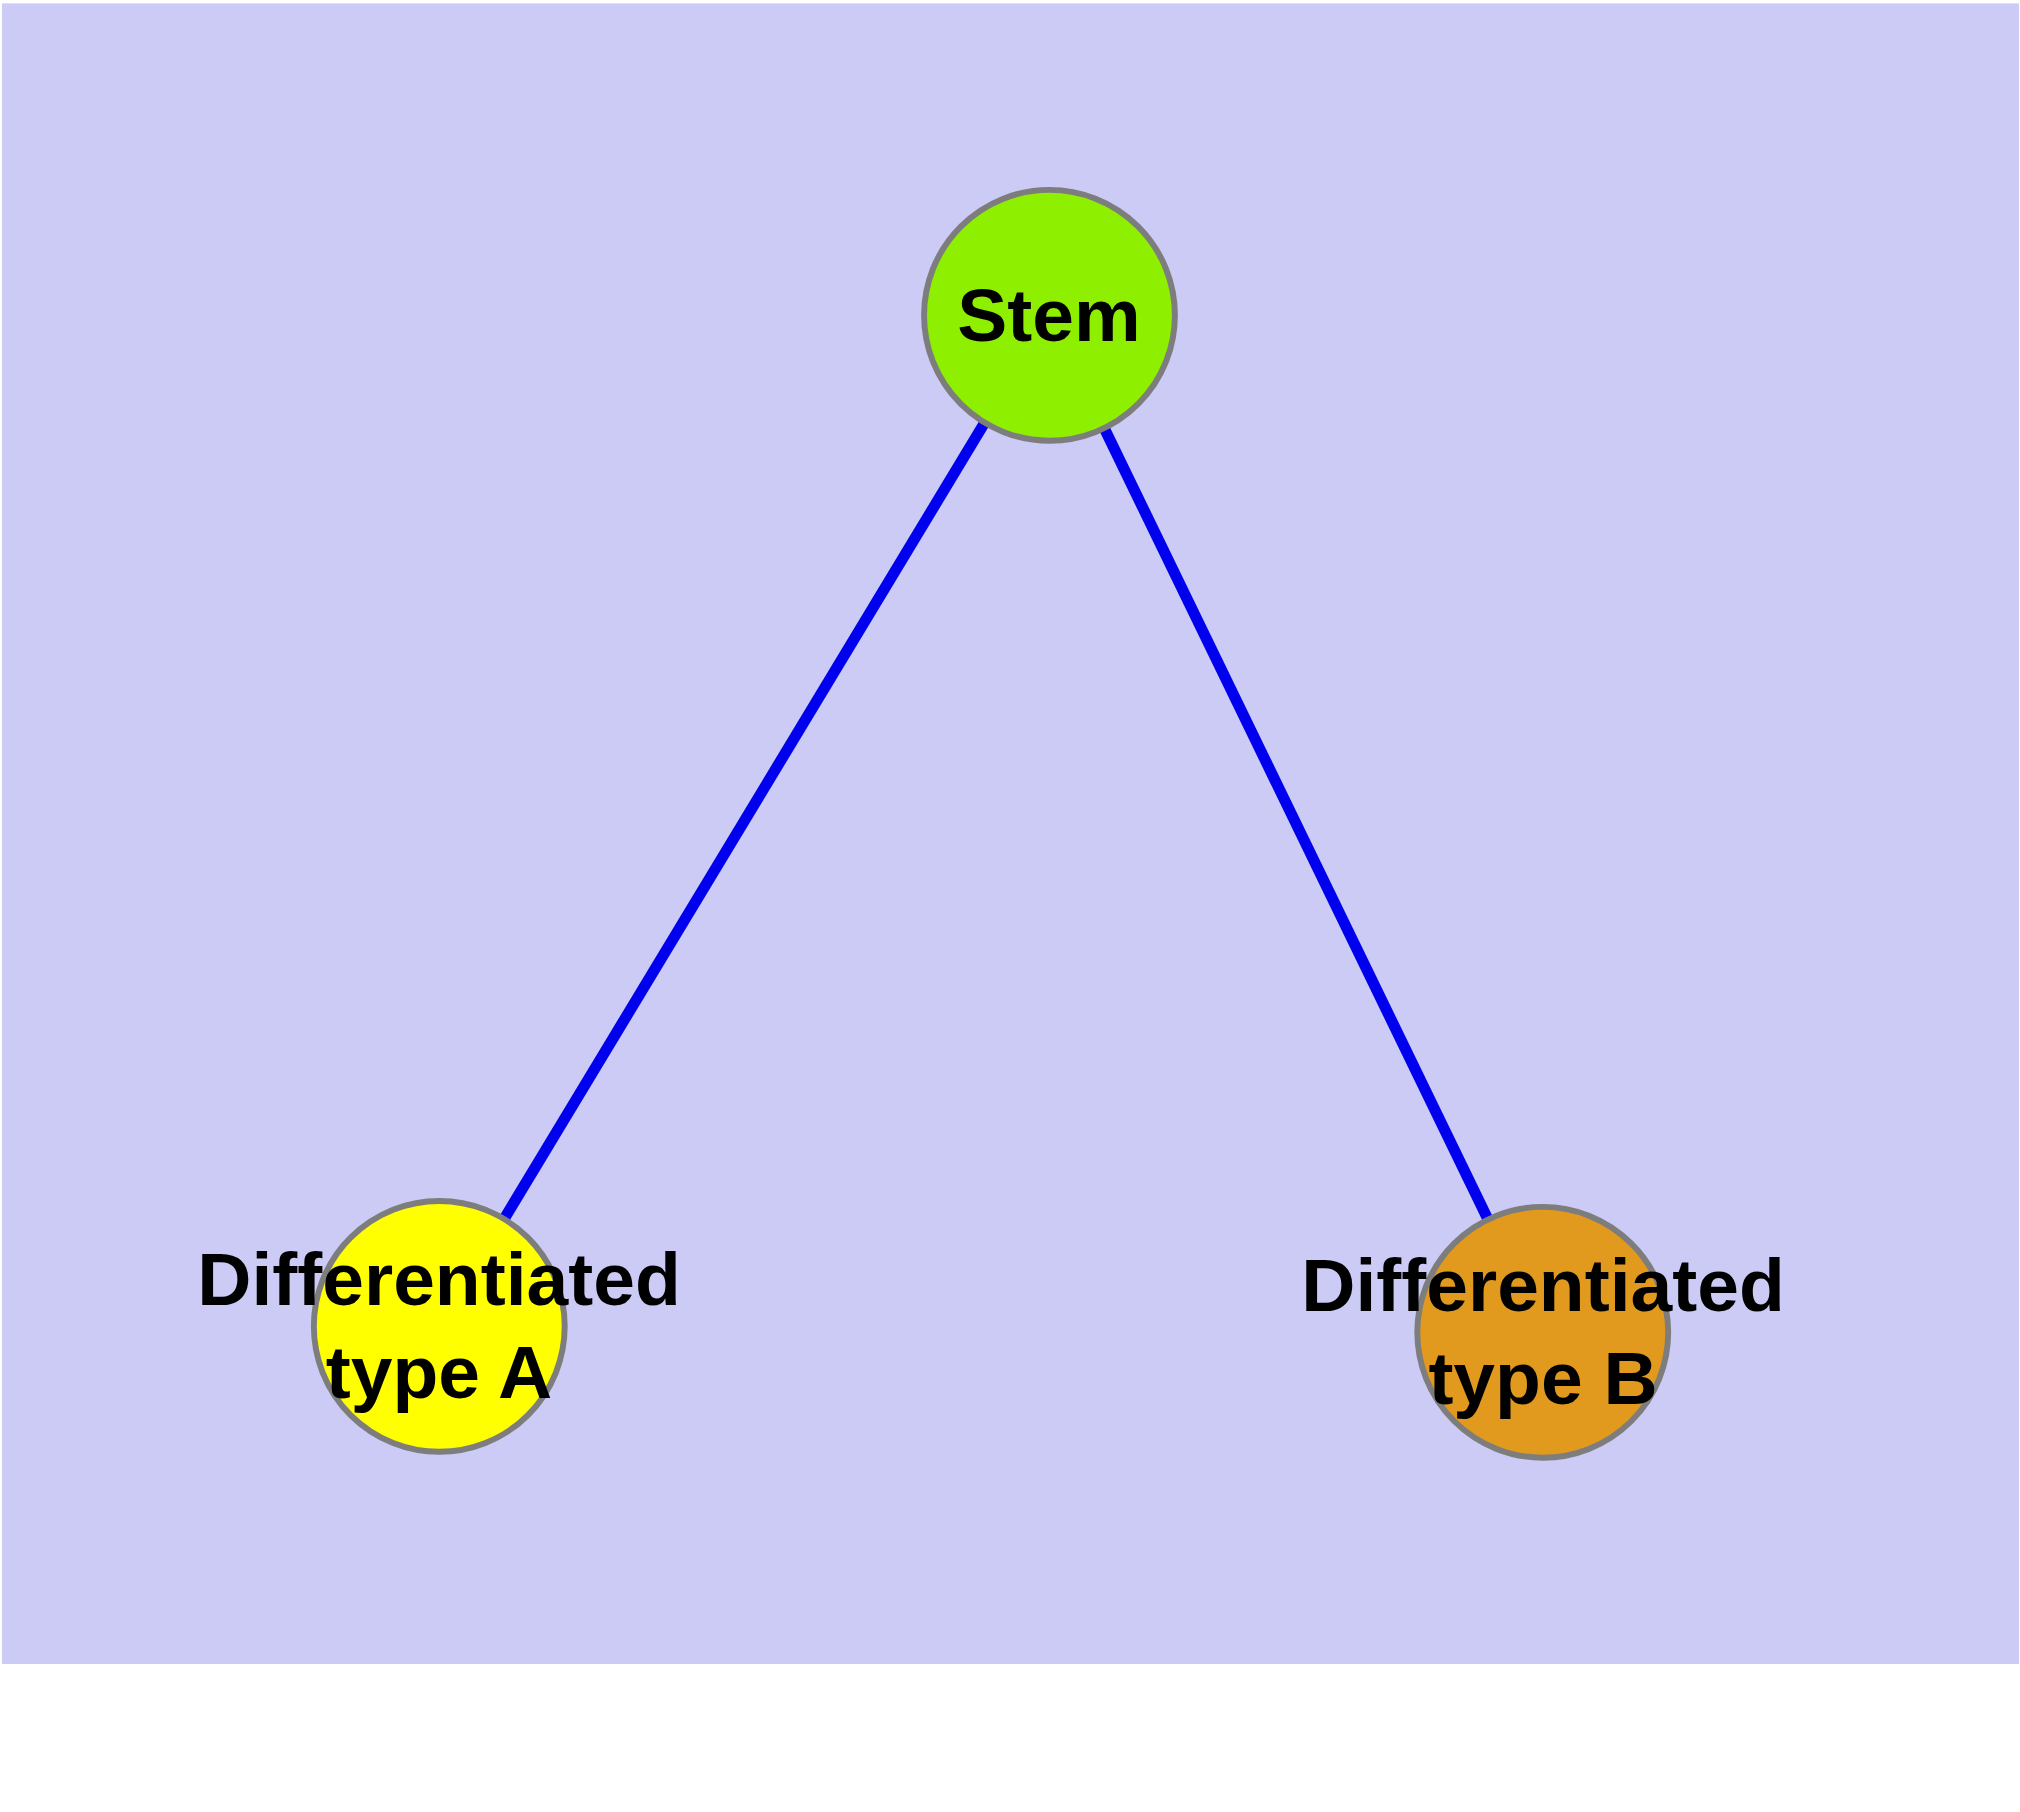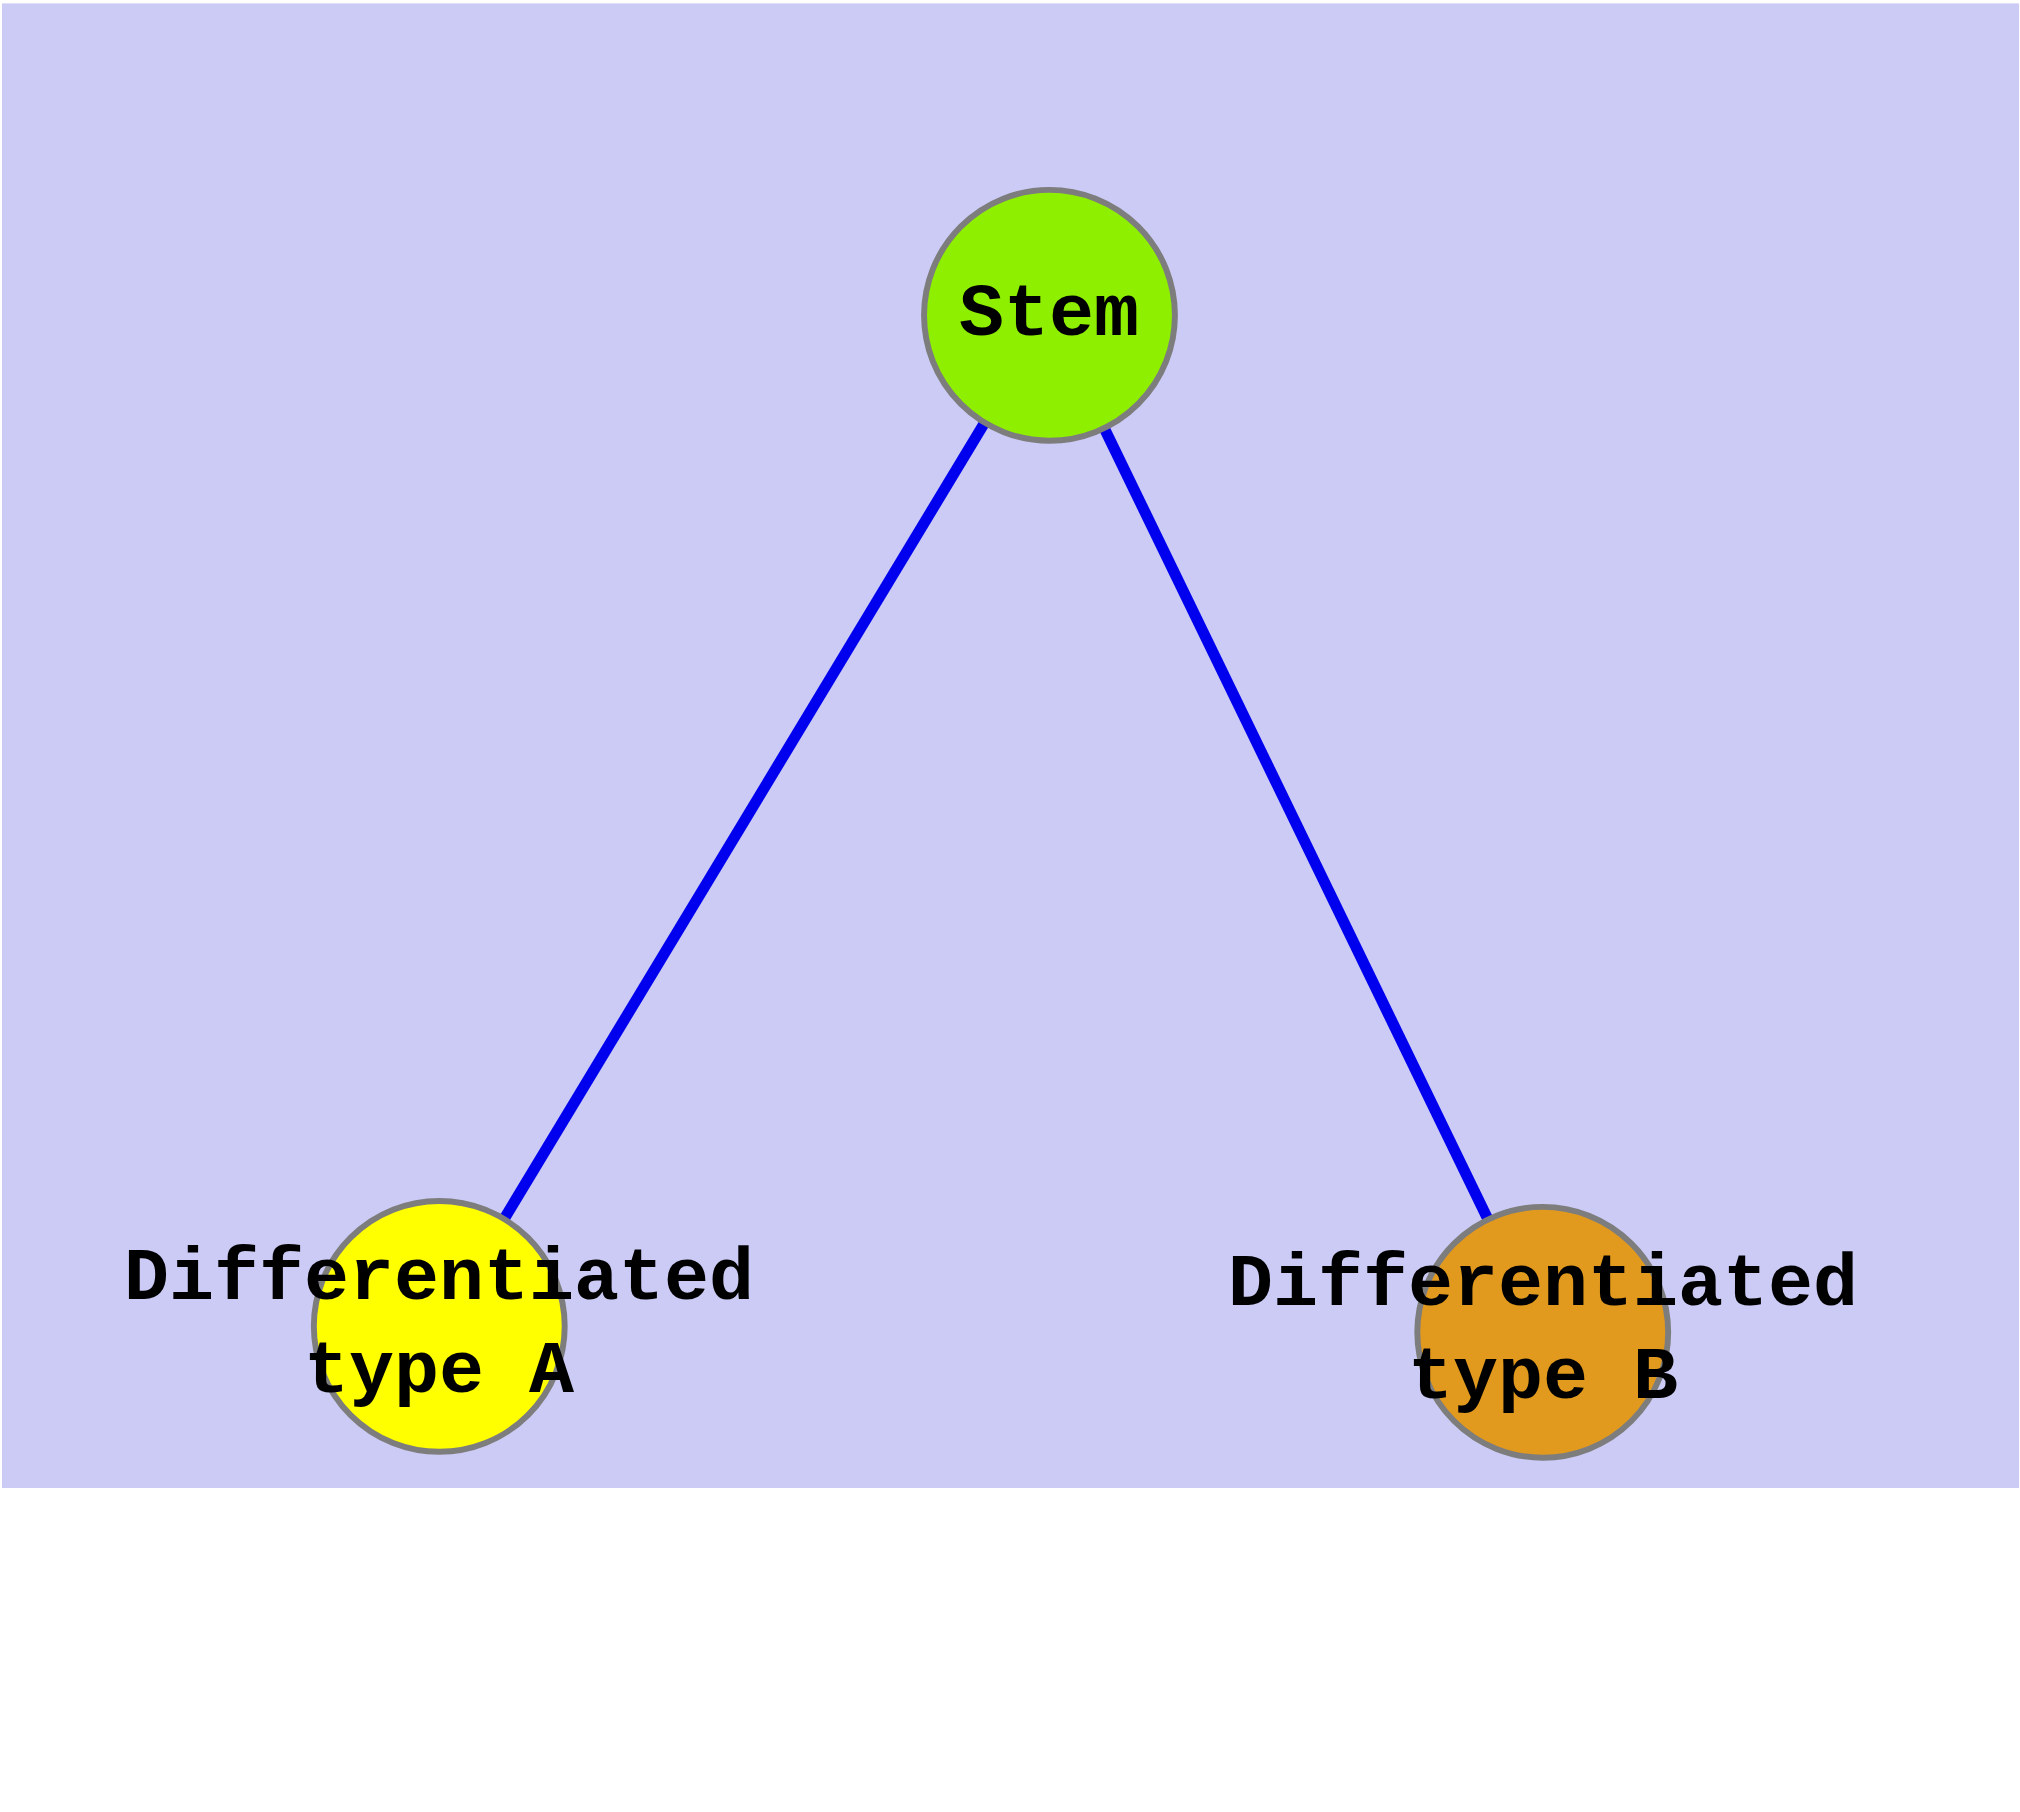--- a/index.html
+++ b/index.html
@@ -3,23 +3,23 @@
 <meta charset="utf-8">
 <style>
   html, body {
     margin: 0;
     padding: 0;
     background: #ffffff;
   }
   .canvas {
     position: relative;
     width: 2021px;
-    height: 1488px;
+    height: 1664px;
     overflow: hidden;
-    font-family: Liberation Mono, monospace;
+    font-family: Liberation Sans, sans-serif;
   }
   svg.graph {
     position: absolute;
     left: 0;
     top: 0;
     display: block;
   }
   .node-label {
     position: absolute;
     transform: translate(-50%, -50%);

